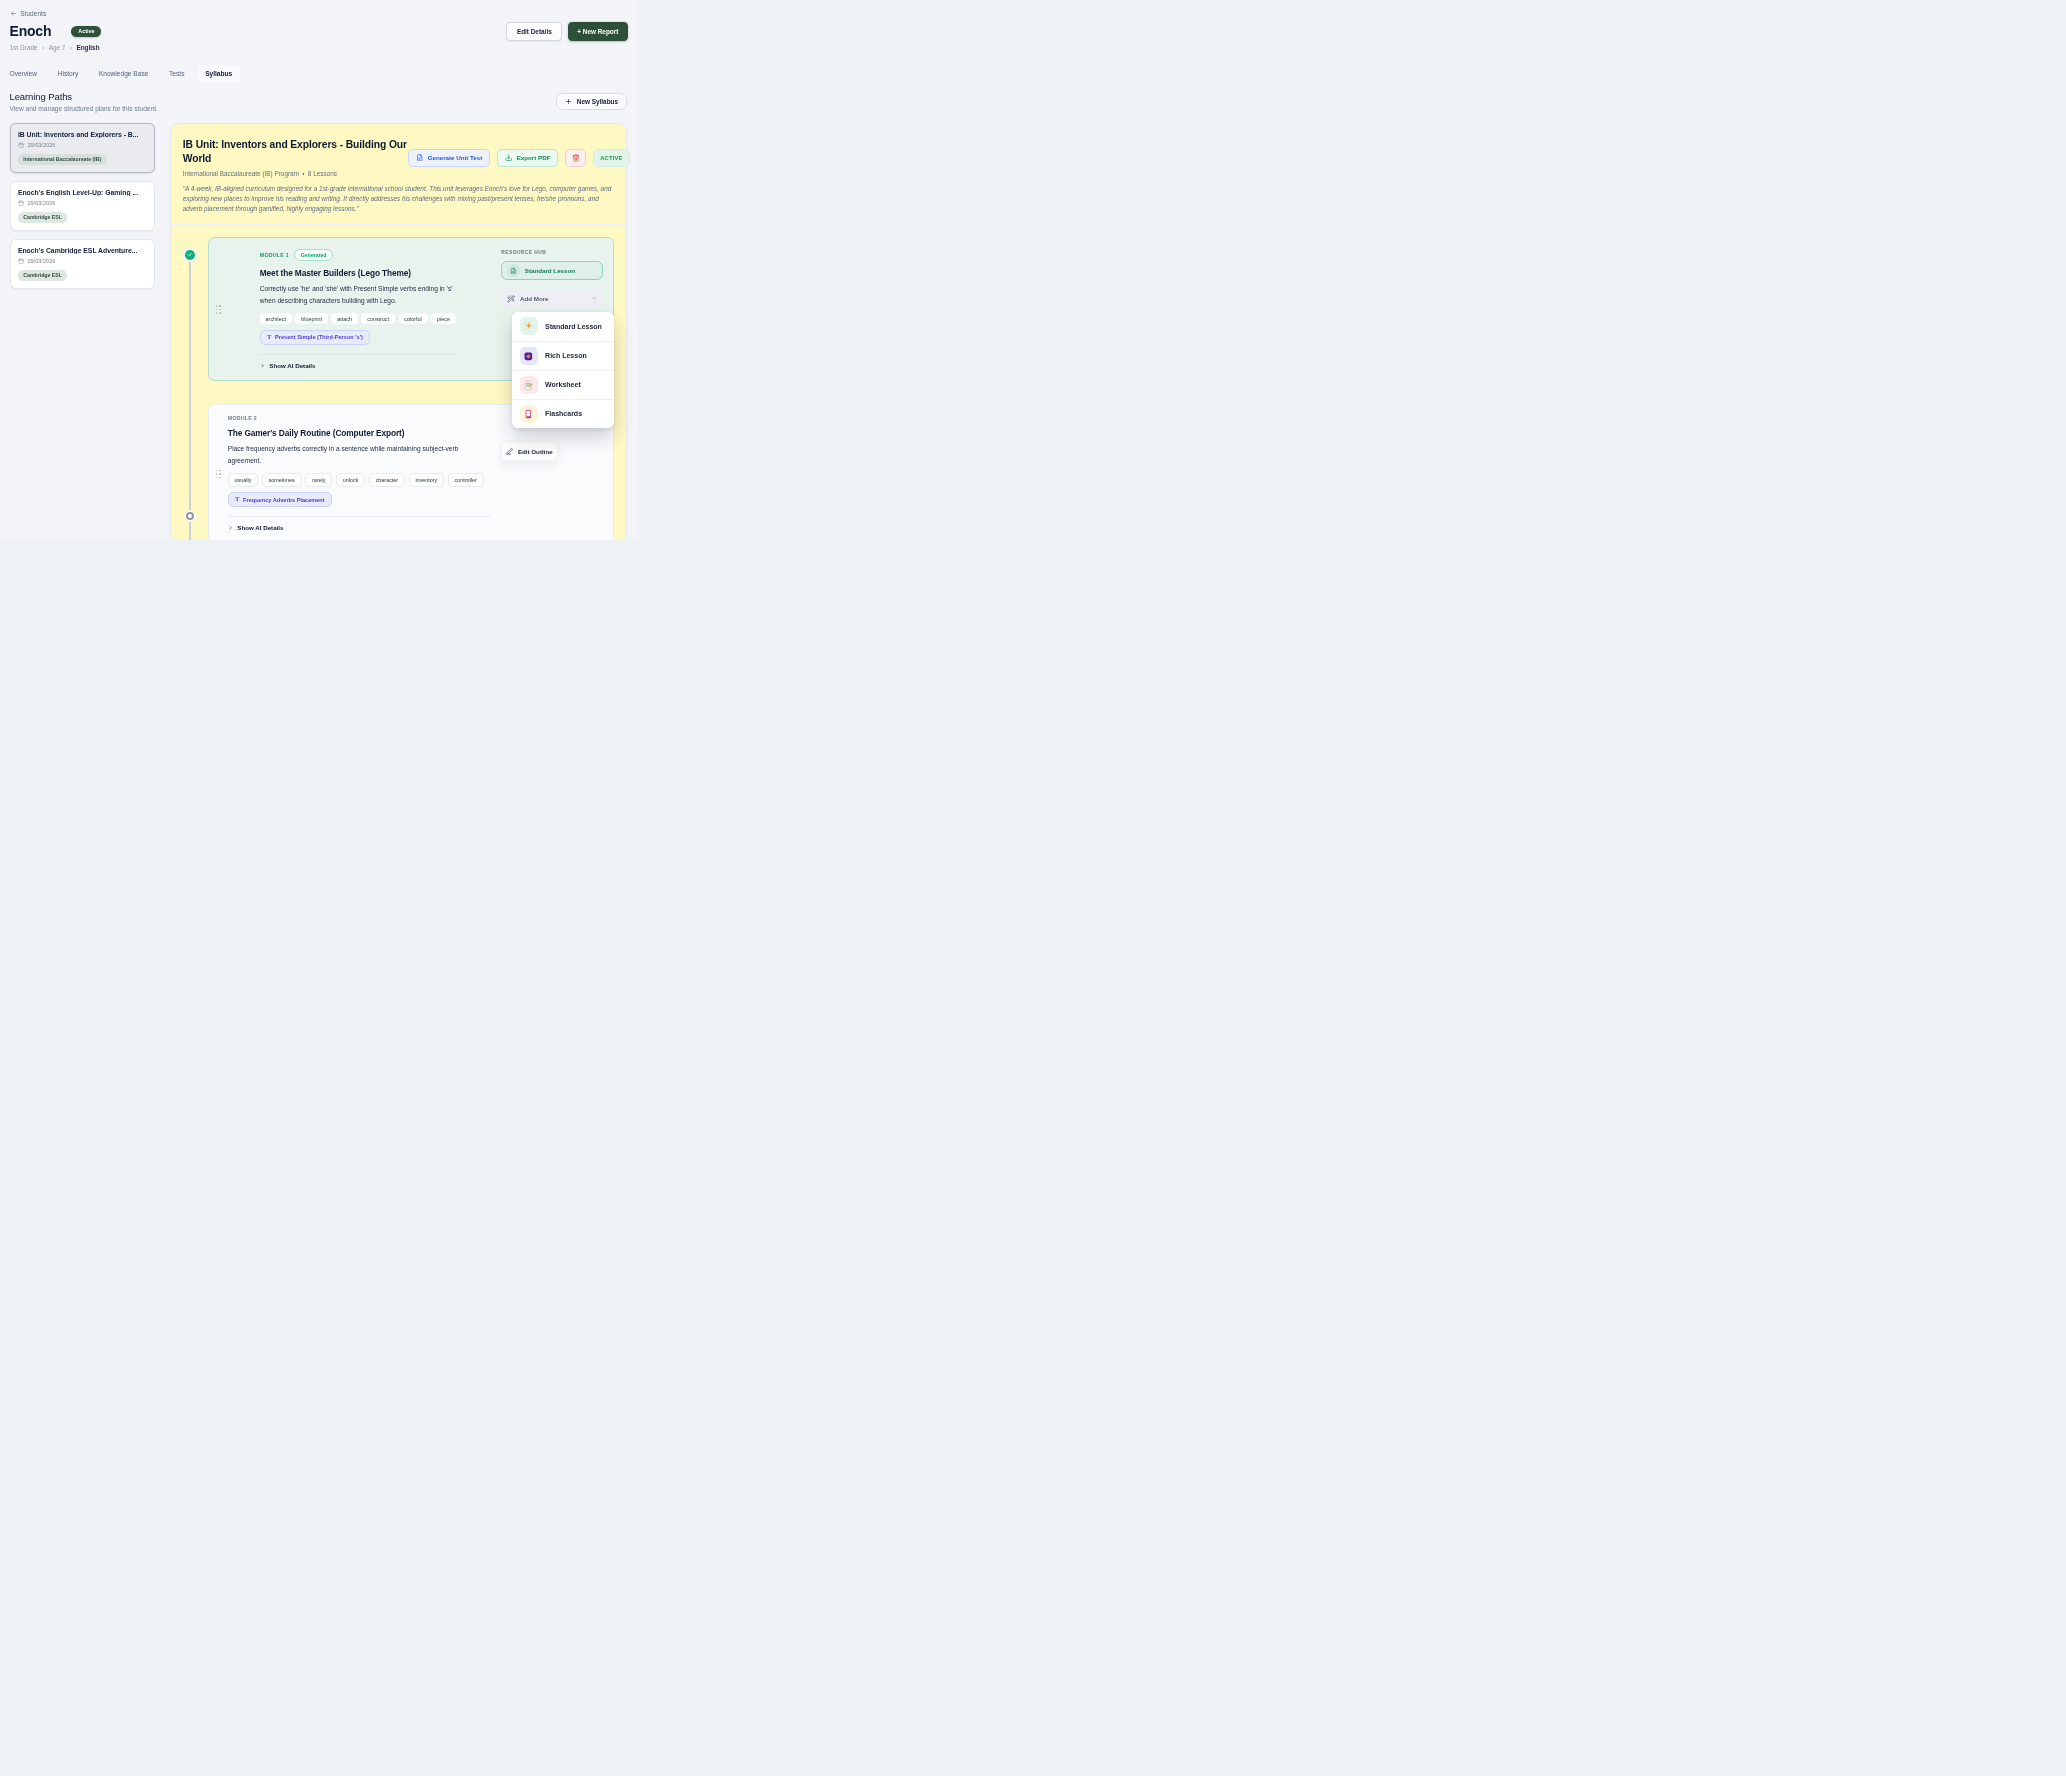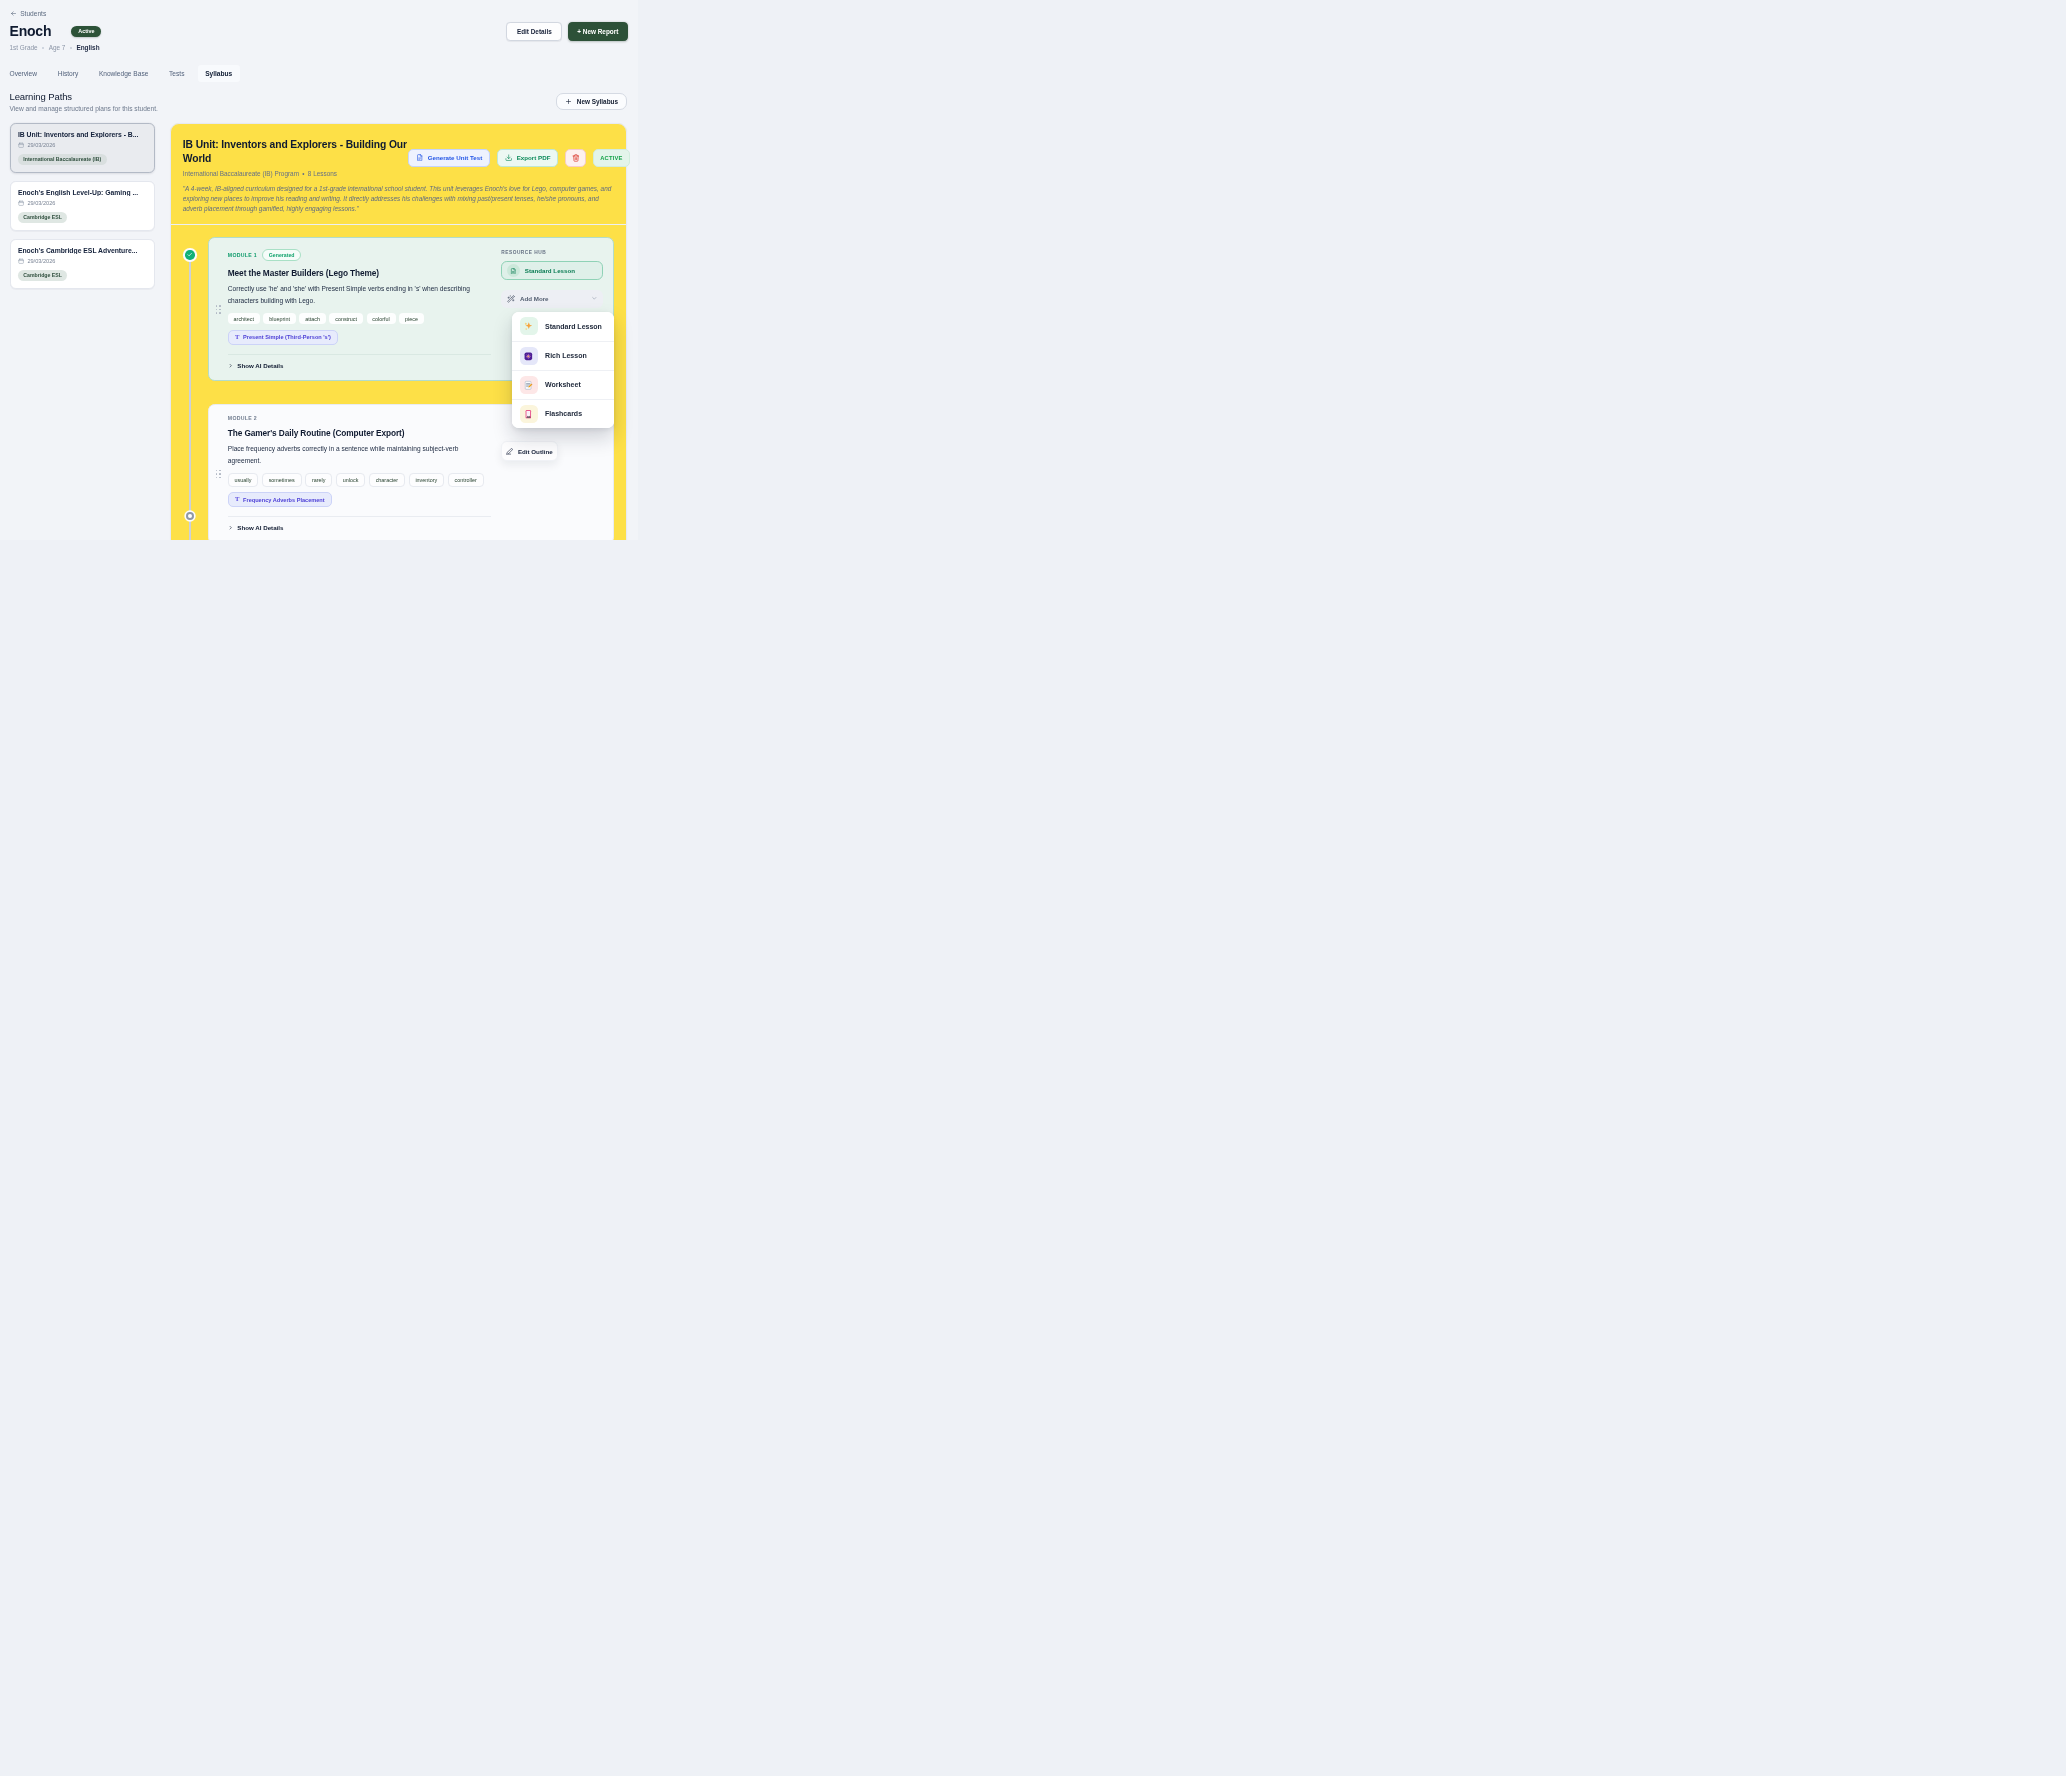--- a/index.html
+++ b/index.html
@@ -40,21 +40,21 @@
   .paths { width:145px; flex-shrink:0; display:flex; flex-direction:column; gap:7.9px; }
   .path-card { background:#fff; border:0.4px solid #e4e7ee; border-radius:5.8px; padding:7px 7.4px 7.4px; cursor:pointer; box-shadow:0 0.4px 0.8px rgba(16,24,40,.04); }
   .path-card.selected { background:#e9ebef; border:0.6px solid #b3bac6; box-shadow:0 0.8px 2.1px rgba(16,24,40,.10); }
   .path-title { font-size:6.8px; font-weight:800; color:#13203a; white-space:nowrap; overflow:hidden; }
   .path-date { display:flex; align-items:center; gap:3.3px; margin-top:4.1px; color:#7a8495; font-size:5.6px; }
   .path-date svg { stroke:#8f99a9; }
   .path-badge { display:inline-block; margin-top:5.4px; font-size:5.2px; font-weight:600; color:#2f4f3e; background:#dfe7e3; border-radius:413px; padding:2.5px 5.4px; }
   .path-card.selected .path-badge { background:#d9dfdf; }
 
   
-  .panel { flex:1; background:#fde047; border:0.4px solid #e7eaf1; border-radius:9px; padding:13.6px 12px 0; position:relative; min-height:402px; box-shadow:0 0.4px 1.2px rgba(16,24,40,.05); }
+  .panel { flex:1; background:#fef9c3; border:0.4px solid #e7eaf1; border-radius:9px; padding:13.6px 12px 0; position:relative; min-height:402px; box-shadow:0 0.4px 1.2px rgba(16,24,40,.05); }
   .panel-head { display:flex; justify-content:space-between; }
   .panel-title { width:225px; font-size:10.3px; font-weight:800; letter-spacing:-0.1px; color:#0f1a30; line-height:1.42; }
   .program-row { margin-top:3.7px; font-size:6.4px; color:#667184; display:flex; gap:3.3px; align-items:center; }
   .panel-actions { display:flex; gap:6.6px; align-items:flex-start; margin-top:11px; flex-shrink:0; }
   .btn-generate { display:inline-flex; align-items:center; gap:4.5px; background:#eef2fe; border:0.4px solid #c5d4fb; border-radius:5px; padding:4.5px 7px; color:#2456e6; font-size:6.2px; font-weight:700; cursor:pointer; }
   .btn-generate svg { stroke:#2456e6; }
   .btn-export { display:inline-flex; align-items:center; gap:4.5px; background:#ecf8f2; border:0.4px solid #bfe7d4; border-radius:5px; padding:4.5px 7px; color:#0c8a5a; font-size:6.2px; font-weight:700; cursor:pointer; }
   .btn-export svg { stroke:#0c8a5a; }
   .btn-trash { width:21px; height:18px; display:flex; align-items:center; justify-content:center; background:#fdf1f0; border:0.4px solid #f6cdc9; border-radius:5px; cursor:pointer; }
   .btn-trash svg { stroke:#d92d20; }
@@ -64,21 +64,21 @@
 
   
   .modules { position:relative; padding-bottom:16.5px; }
   .timeline-line { position:absolute; left:6.6px; top:16.5px; bottom:-16.5px; width:1.2px; background:#cbd0da; border-radius:0.8px; }
   .marker { position:absolute; z-index:2; }
   .marker-check { left:2.5px; top:13px; width:9.5px; height:9.5px; border-radius:50%; background:#12b177; display:flex; align-items:center; justify-content:center; box-shadow:0 0 0 2.1px #fbfcfe, 0 0.8px 2.1px rgba(0,0,0,.18); }
   .marker-check svg { stroke:#fff; }
   .marker-dot { left:3.3px; top:275px; width:7.9px; height:7.9px; border-radius:50%; background:#fff; border:2.3px solid #8f98a8; box-shadow:0 0 0 1.7px #fbfcfe; }
 
   .module { margin-left:25px; border-radius:6.6px; display:flex; padding:10.7px 10px 10px 0; position:relative; }
-  .module-1 { margin-top:12px; background:#e8f3ee; border:0.6px solid #b2dccb; }
+  .module-1 { margin-top:12px; background:#e8f3ee; border:0.6px solid #b2dccb;gap:32px; }
   .module-2 { margin-top:23px; background:#fafbfd; border:0.4px solid #e9ecf2; min-height:140px; }
   .drag-col { width:19px; flex-shrink:0; display:flex; align-items:center; justify-content:center; }
   .drag-handle { display:grid; grid-template-columns:repeat(2, 1.7px); grid-auto-rows:1.7px; gap:1.7px 2.1px; cursor:grab; }
   .drag-handle i { background:#aeb5c2; border-radius:50%; }
   .mod-main { flex:1; padding-right:10px; }
   .mod-head { display:flex; align-items:center; gap:5.4px; }
   .mod-label { font-size:5.2px; font-weight:800; letter-spacing:0.3px; }
   .module-1 .mod-label { color:#0e9b6b; }
   .module-2 .mod-label { color:#717d8f; }
   .pill-generated { font-size:5.2px; font-weight:600; color:#12a36d; background:#f5fcf9; border:0.4px solid #a9e0c6; border-radius:413px; padding:2.1px 5.4px; }

